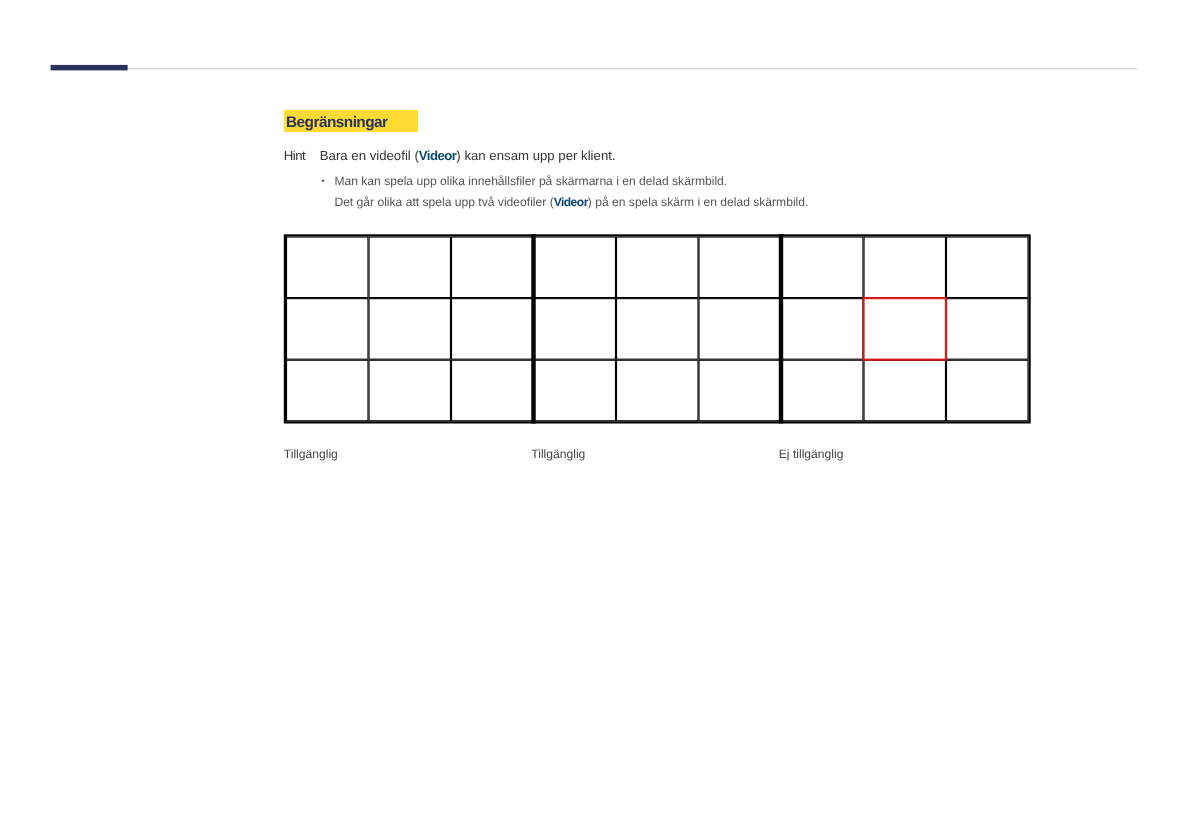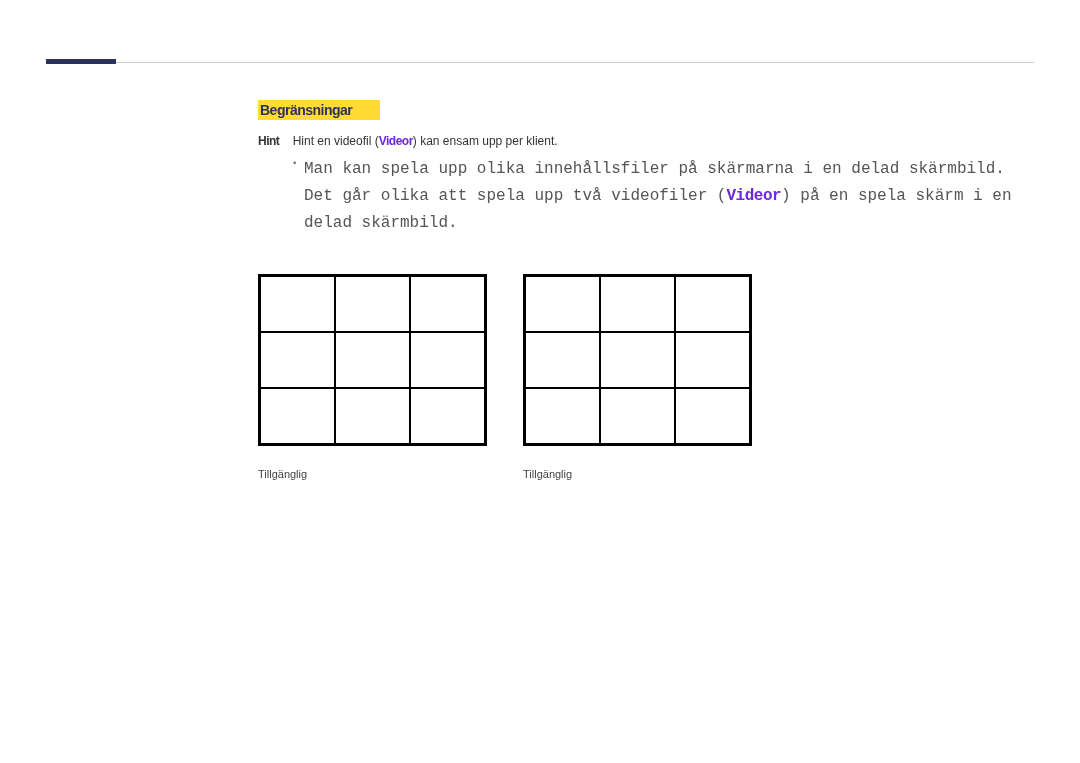--- a/index.html
+++ b/index.html
@@ -47,59 +47,57 @@
     font-size: 14px;
     padding: 2px 28px 2px 2px;
     letter-spacing: -0.5px;
   }
   .intro-line {
     margin-top: 14px;
     font-size: 12px;
     color: #333;
   }
   .intro-line .label {
-    font-weight: bold;
+    font-weight: normal;
     margin-right: 10px;
     letter-spacing: -0.5px;
     text-align: center;
   }
   .highlight {
-    color: #6d28d9;
+    color: #0c4a6e;
     font-weight: bold;
     letter-spacing: -0.5px;
   }
   .bullets {
     margin-top: 8px;
     padding-left: 34px;
-    font-size: 16px;
+    font-size: 11px;
     color: #555;
-    font-family: Liberation Mono, monospace;
   }
   .bullets .bullet {
     position: relative;
     padding-left: 12px;
     line-height: 1.7;
   }
   .bullets .bullet::before {
     content: "•";
     position: absolute;
     left: 0;
     top: 0;
     color: #666;
     font-size: 9px;
     line-height: 1.9;
   }
   .bullets .sub {
     padding-left: 12px;
     line-height: 1.7;
   }
   .grids {
-    margin-top: 36px;
+    margin-top: 20px;
     display: flex;
-    gap: 40px;
   }
   .grid-block {
     width: 225px;
   }
   .grid {
     width: 225px;
     height: 168px;
     display: grid;
     grid-template-columns: 1fr 1fr 1fr;
     grid-template-rows: 1fr 1fr 1fr;
@@ -127,21 +125,21 @@
 <div class="page">
   <div class="topbar"></div>
   <div class="topbar-accent"></div>
 
   <div class="content">
 
     <span class="section-title">Begränsningar</span>
 
     <div class="intro-line">
       <span class="label">Hint</span>
-      <span>Hint en videofil (</span><span class="highlight">Videor</span><span>) kan ensam upp per klient.</span>
+      <span>Bara en videofil (</span><span class="highlight">Videor</span><span>) kan ensam upp per klient.</span>
     </div>
 
     <div class="bullets">
       <div class="bullet">
         <span>Man kan spela upp olika innehållsfiler på skärmarna i en delad skärmbild.</span>
       </div>
       <div class="sub">
         <span>Det går olika att spela upp två videofiler (</span><span class="highlight">Videor</span><span>) på en spela skärm i en delad skärmbild.</span>
       </div>
     </div>
@@ -171,17 +169,31 @@
           <div class="cell"></div>
           <div class="cell"></div>
           <div class="cell"></div>
           <div class="cell"></div>
           <div class="cell"></div>
           <div class="cell"></div>
         </div>
         <div class="caption">Tillgänglig</div>
       </div>
 
+      <div class="grid-block">
+        <div class="grid">
+          <div class="cell"></div>
+          <div class="cell"></div>
+          <div class="cell"></div>
+          <div class="cell"></div>
+          <div class="cell red"></div>
+          <div class="cell"></div>
+          <div class="cell"></div>
+          <div class="cell"></div>
+          <div class="cell"></div>
+        </div>
+        <div class="caption">Ej tillgänglig</div>
+      </div>
 
     </div>
 
   </div>
 </div>
 
 </body></html>

